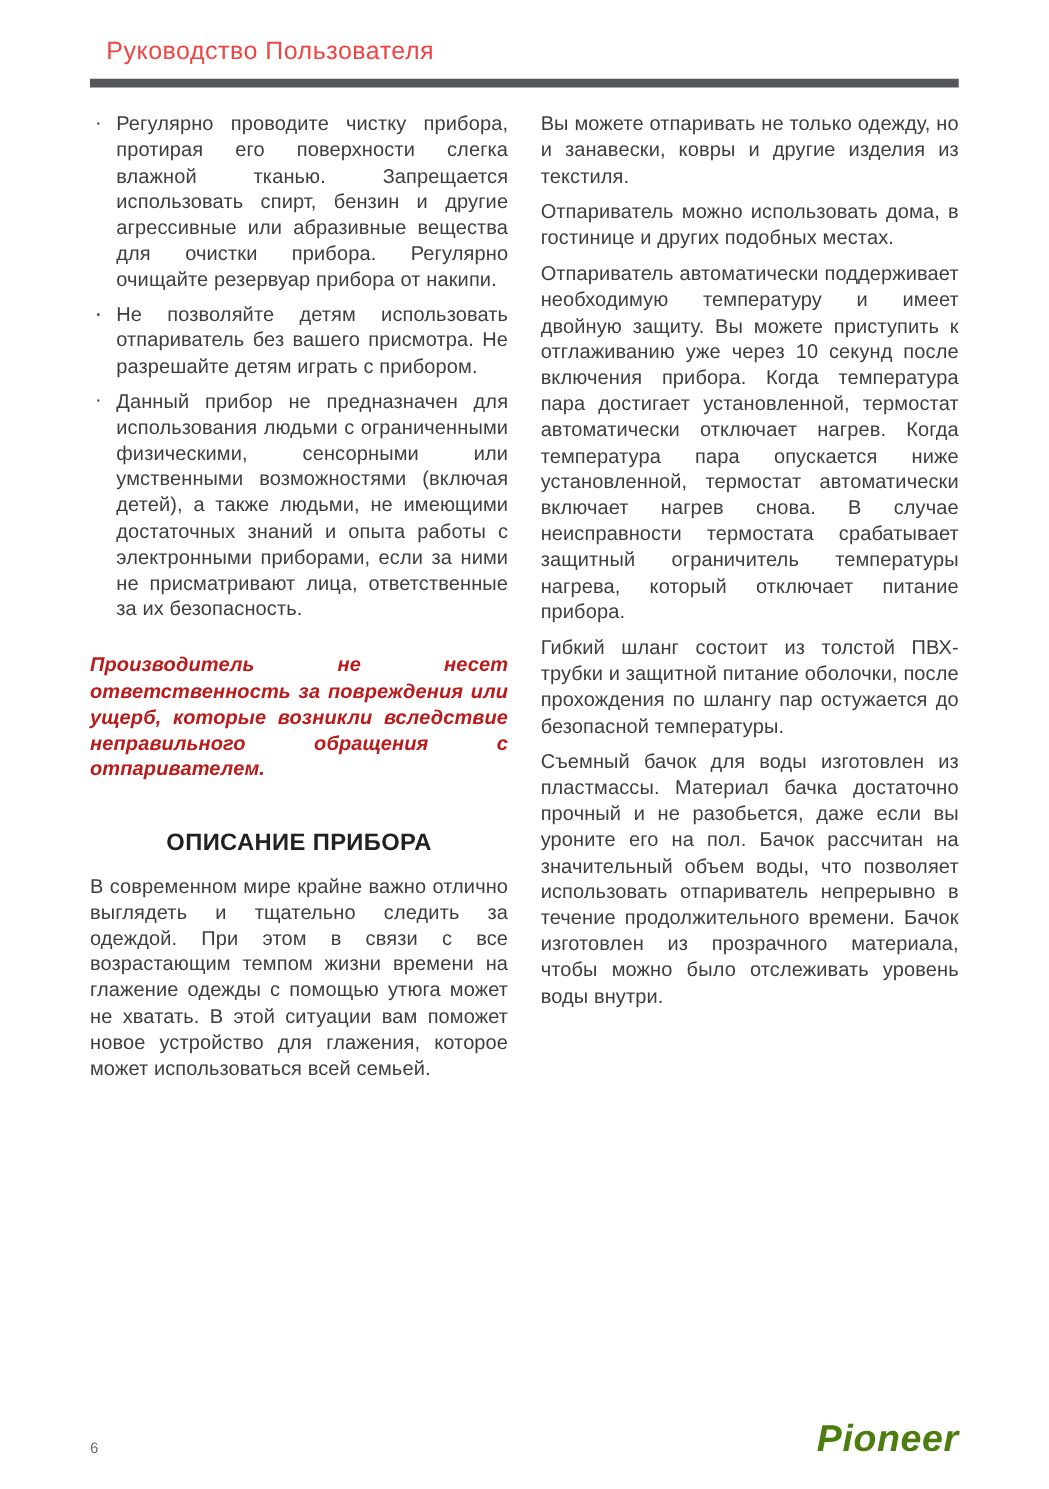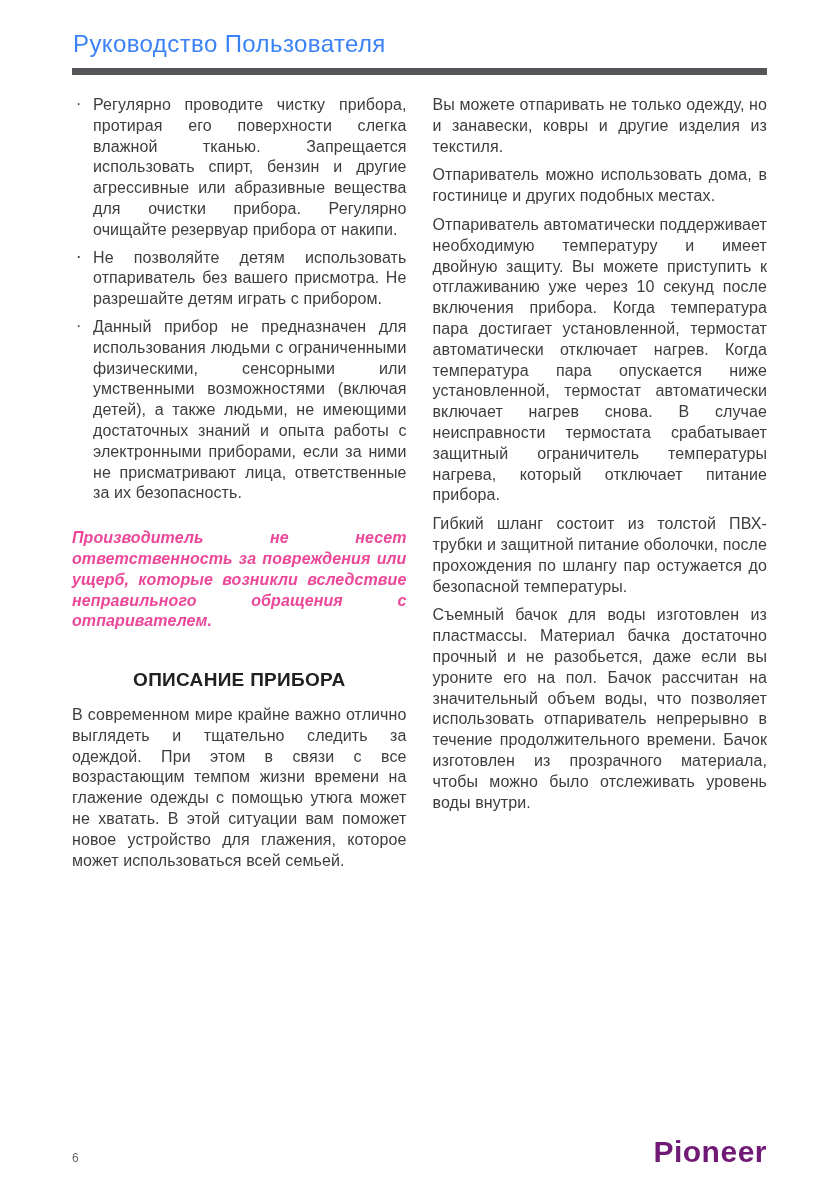--- a/index.html
+++ b/index.html
@@ -14,24 +14,24 @@
     color: #3d3d3d;
     overflow: hidden;
   }
   .inner {
     position: absolute;
     left: 72px;
     right: 72px;
     top: 30px;
   }
   .doc-title {
-    margin: 0 0 10px 1px;
-    font-size: 24px;
+    margin: 0 0 10px 13px;
+    font-size: 20px;
     font-weight: 400;
-    color: #3b82f6;
+    color: #ef4444;
     letter-spacing: 0.4px;
   }
   .title-rule {
     height: 7px;
     background: #55565a;
     margin-bottom: 20px;
   }
   .columns {
     display: flex;
     gap: 26px;
@@ -59,21 +59,21 @@
     top: -1px;
     color: #3d3d3d;
   }
   p.para {
     margin: 0 0 8px 0;
   }
   p.disclaimer {
     margin: 24px 0 0 0;
     font-weight: bold;
     font-style: italic;
-    color: #ec4899;
+    color: #b91c1c;
   }
   h2.section-heading {
     margin: 38px 0 14px 0;
     font-size: 19px;
     font-weight: bold;
     color: #212121;
     letter-spacing: 0.3px;
     text-align: center;
   }
   .footer {
@@ -86,21 +86,22 @@
     align-items: flex-end;
   }
   .page-num {
     font-size: 12px;
     color: #6a6a6a;
     padding-bottom: 4px;
   }
   .brand {
     font-size: 30px;
     font-weight: bold;
-    color: #701a75;
+    font-style: italic;
+    color: #4d7c0f;
     letter-spacing: 0.5px;
   }
 </style>
 </head>
 <body>
 
 <div class="page">
   <div class="inner">
 
     <h1 class="doc-title">Руководство Пользователя</h1>

